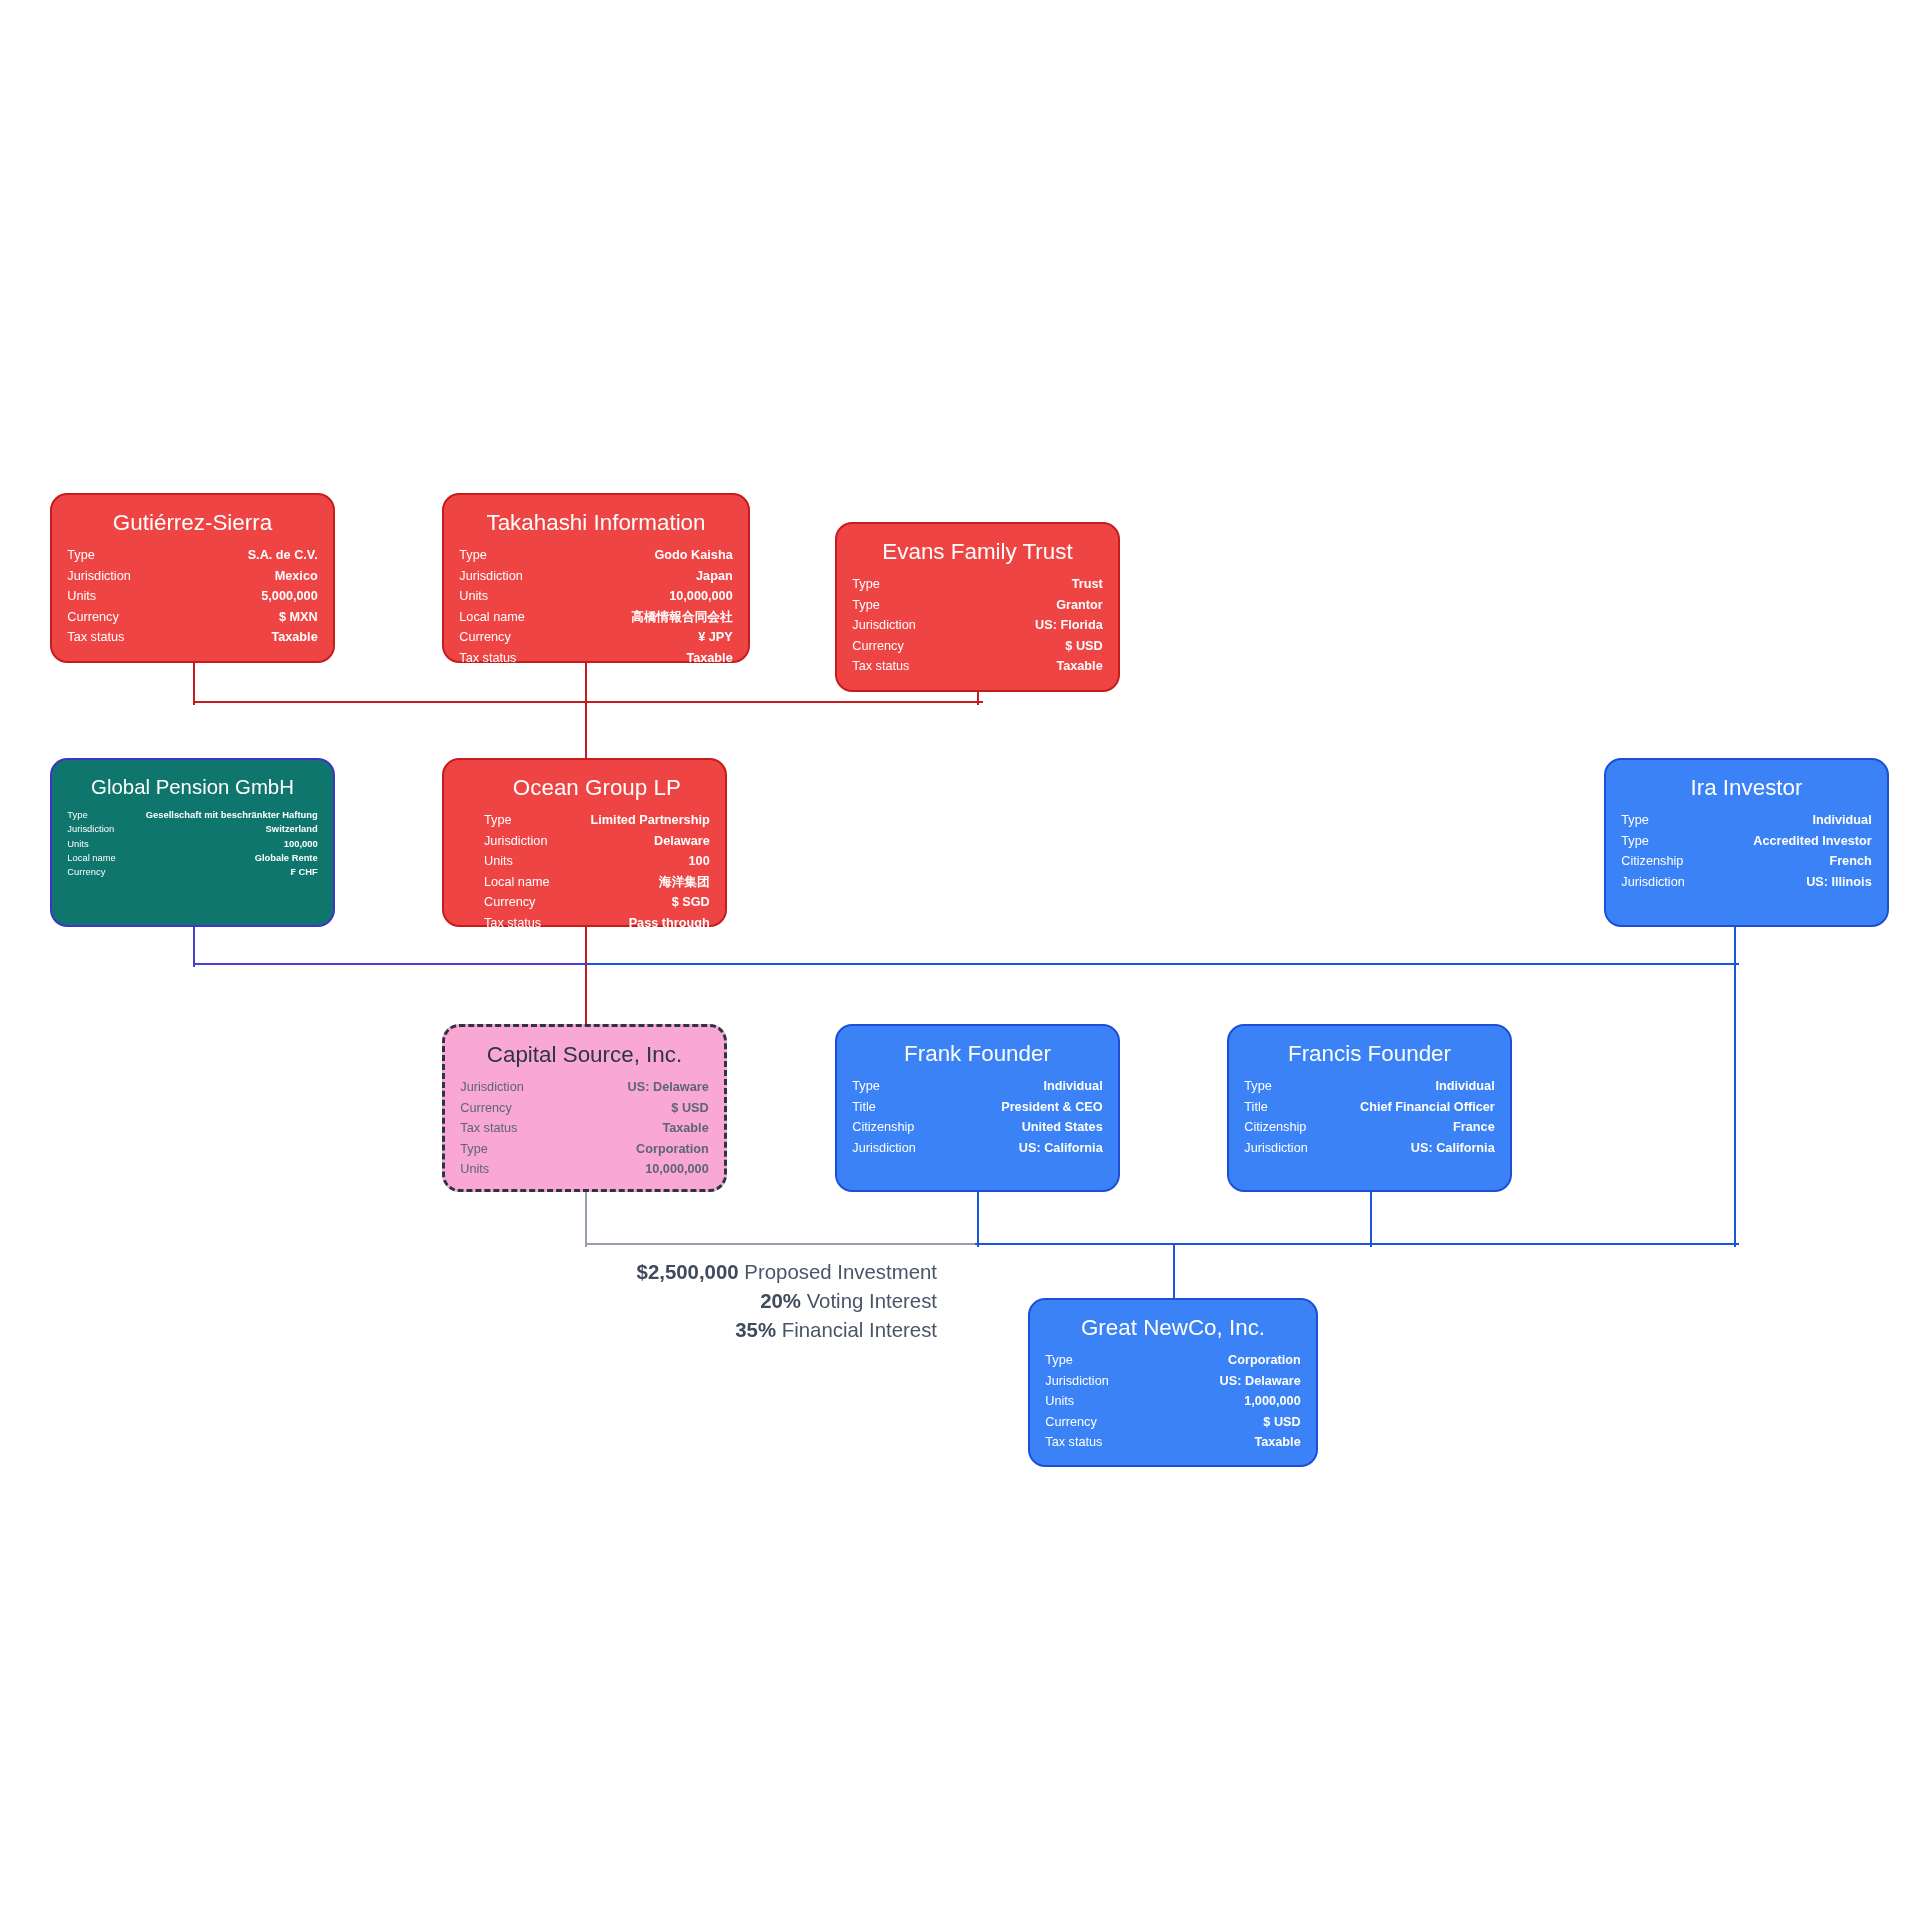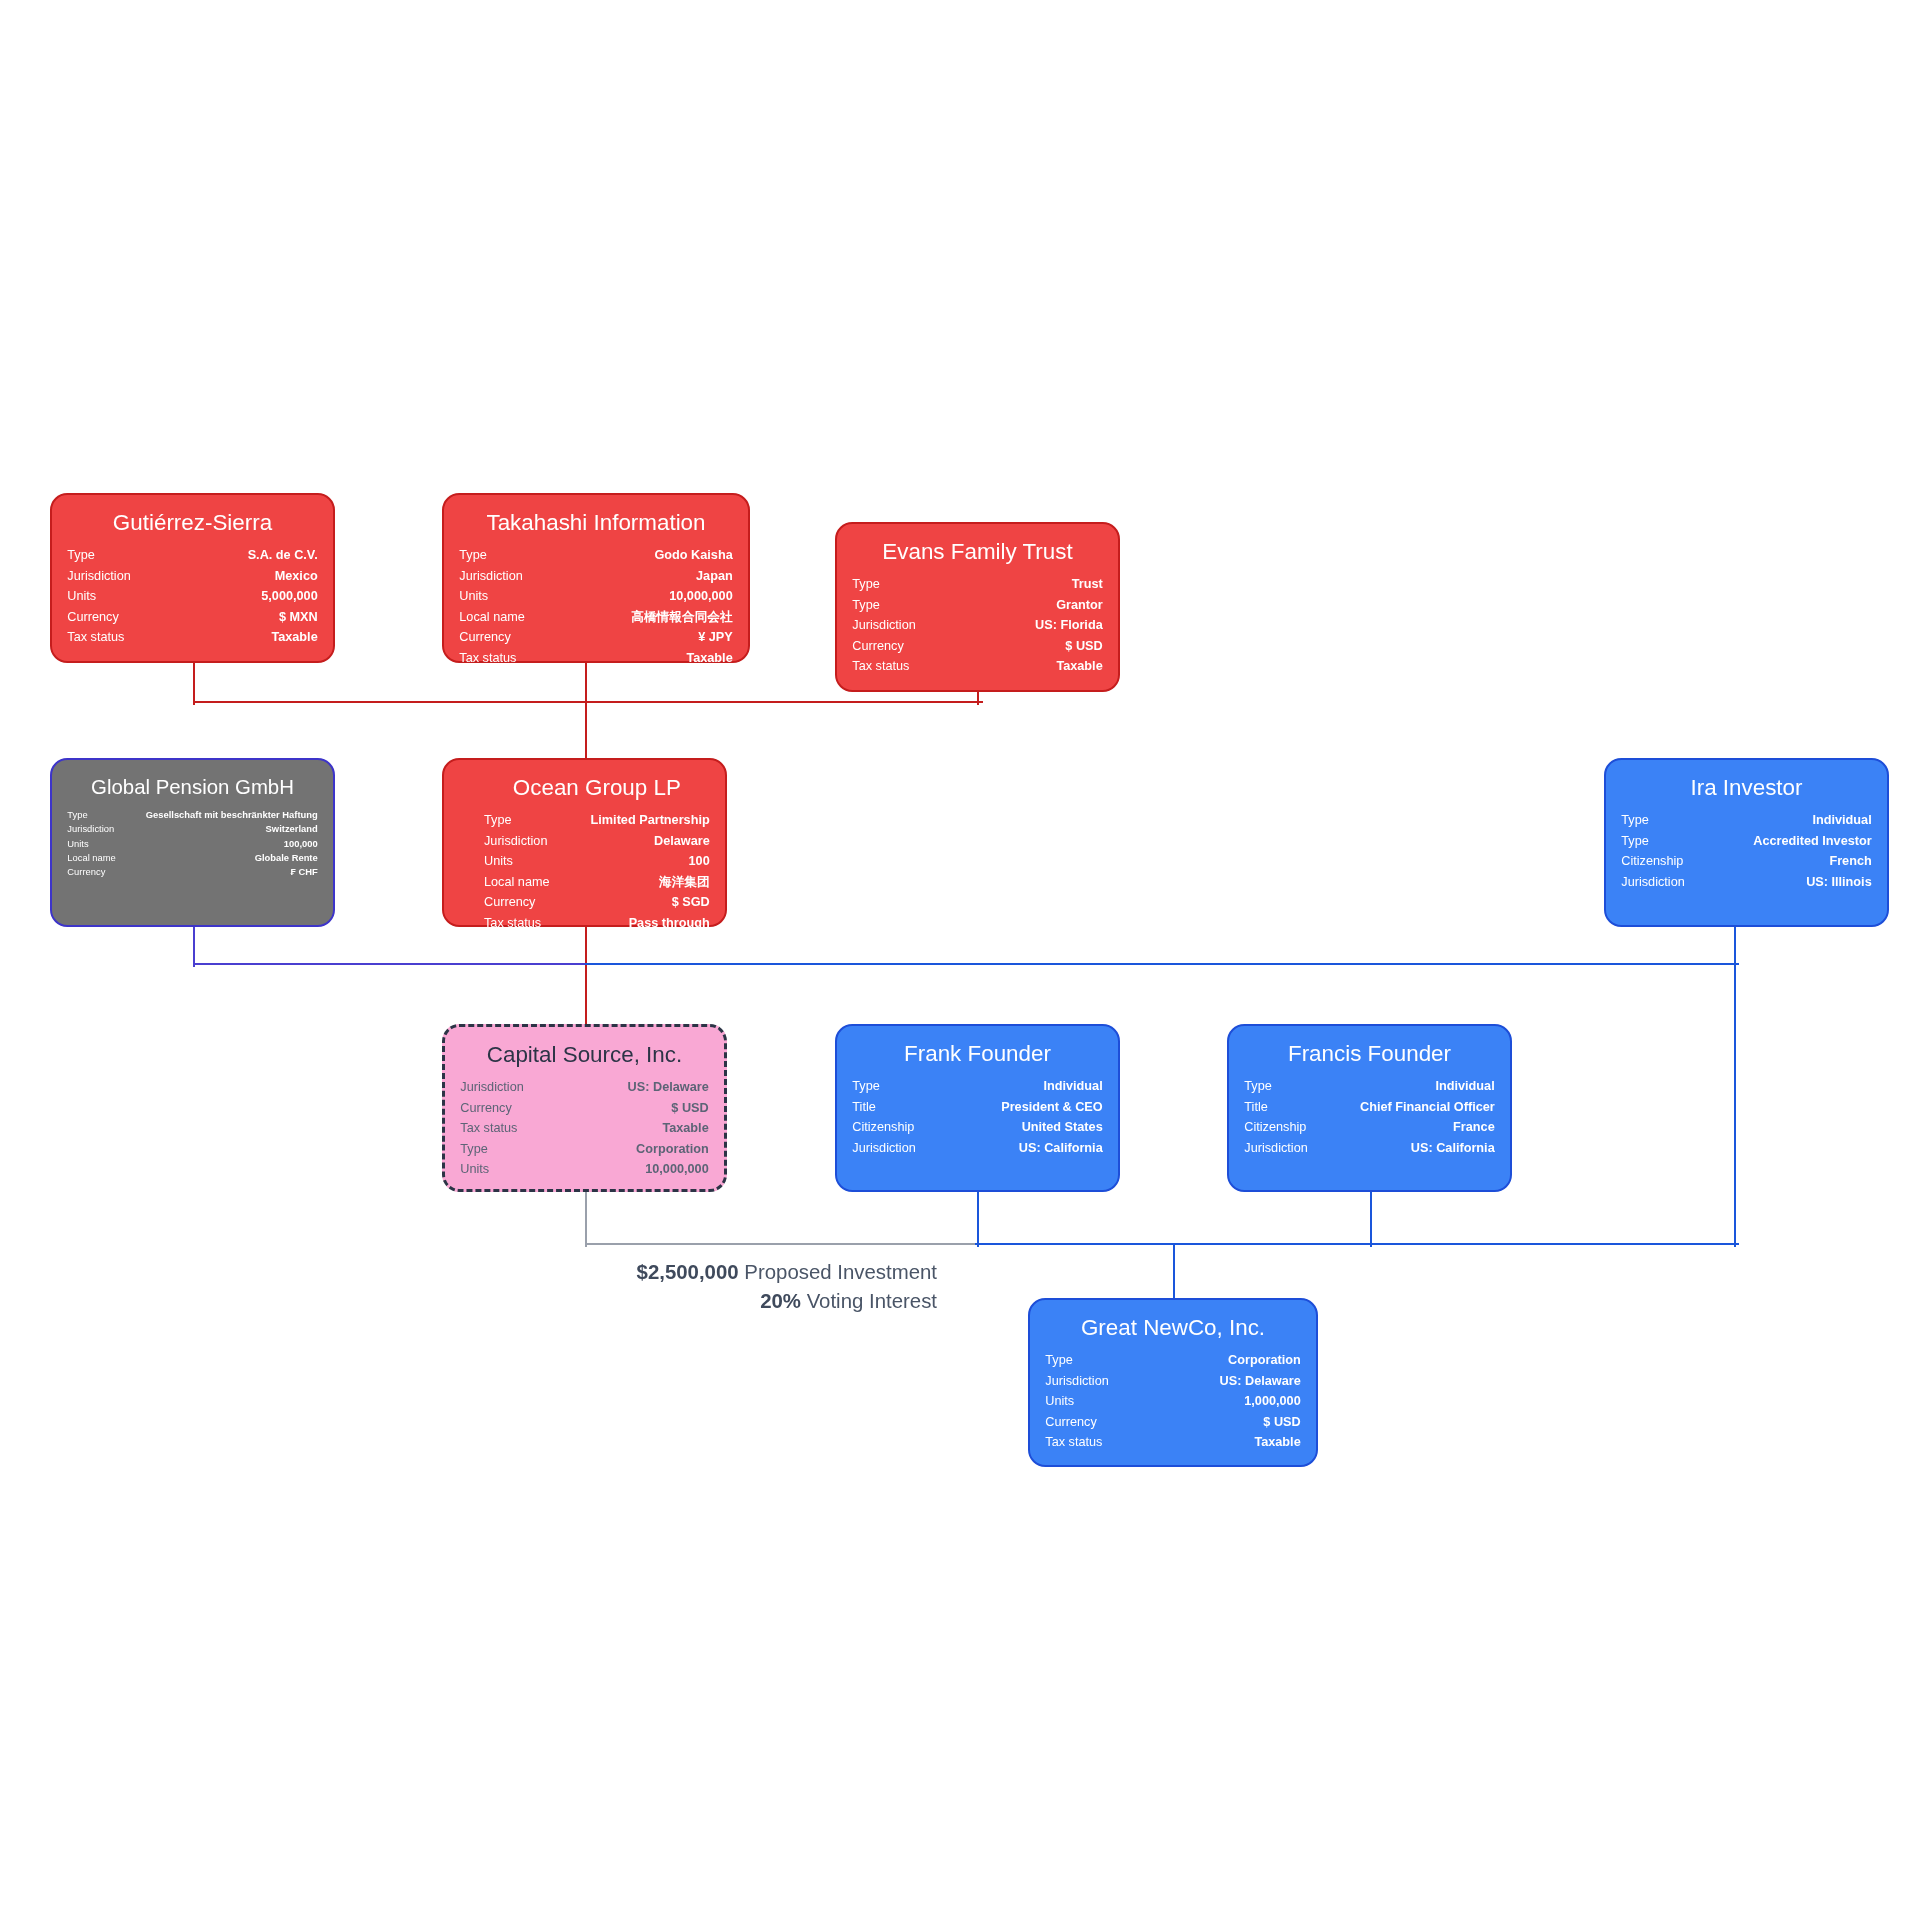--- a/index.html
+++ b/index.html
@@ -57,21 +57,21 @@
   }
 
   
   .node.red {
     background: #ef4444;
     border: 2.5px solid #c51d1d;
     color: #ffffff;
   }
   
   .node.periwinkle {
-    background: #737373;
+    background: #0f766e;
     border: 2.5px solid #3d34c9;
     color: #ffffff;
   }
   
   .node.blue {
     background: #3b82f6;
     border: 2.5px solid #1d4ed8;
     color: #ffffff;
   }
   
@@ -439,16 +439,20 @@
 
   <div class="annotations" style="left:387px; top:1258px; width:550px;">
     <span class="row">
       <span class="amt">$2,500,000</span>
       <span class="lbl">Proposed Investment</span>
     </span>
     <span class="row">
       <span class="amt">20%</span>
       <span class="lbl">Voting Interest</span>
     </span>
+    <span class="row">
+      <span class="amt">35%</span>
+      <span class="lbl">Financial Interest</span>
+    </span>
   </div>
 
 </div>
 
 
 </body></html>

